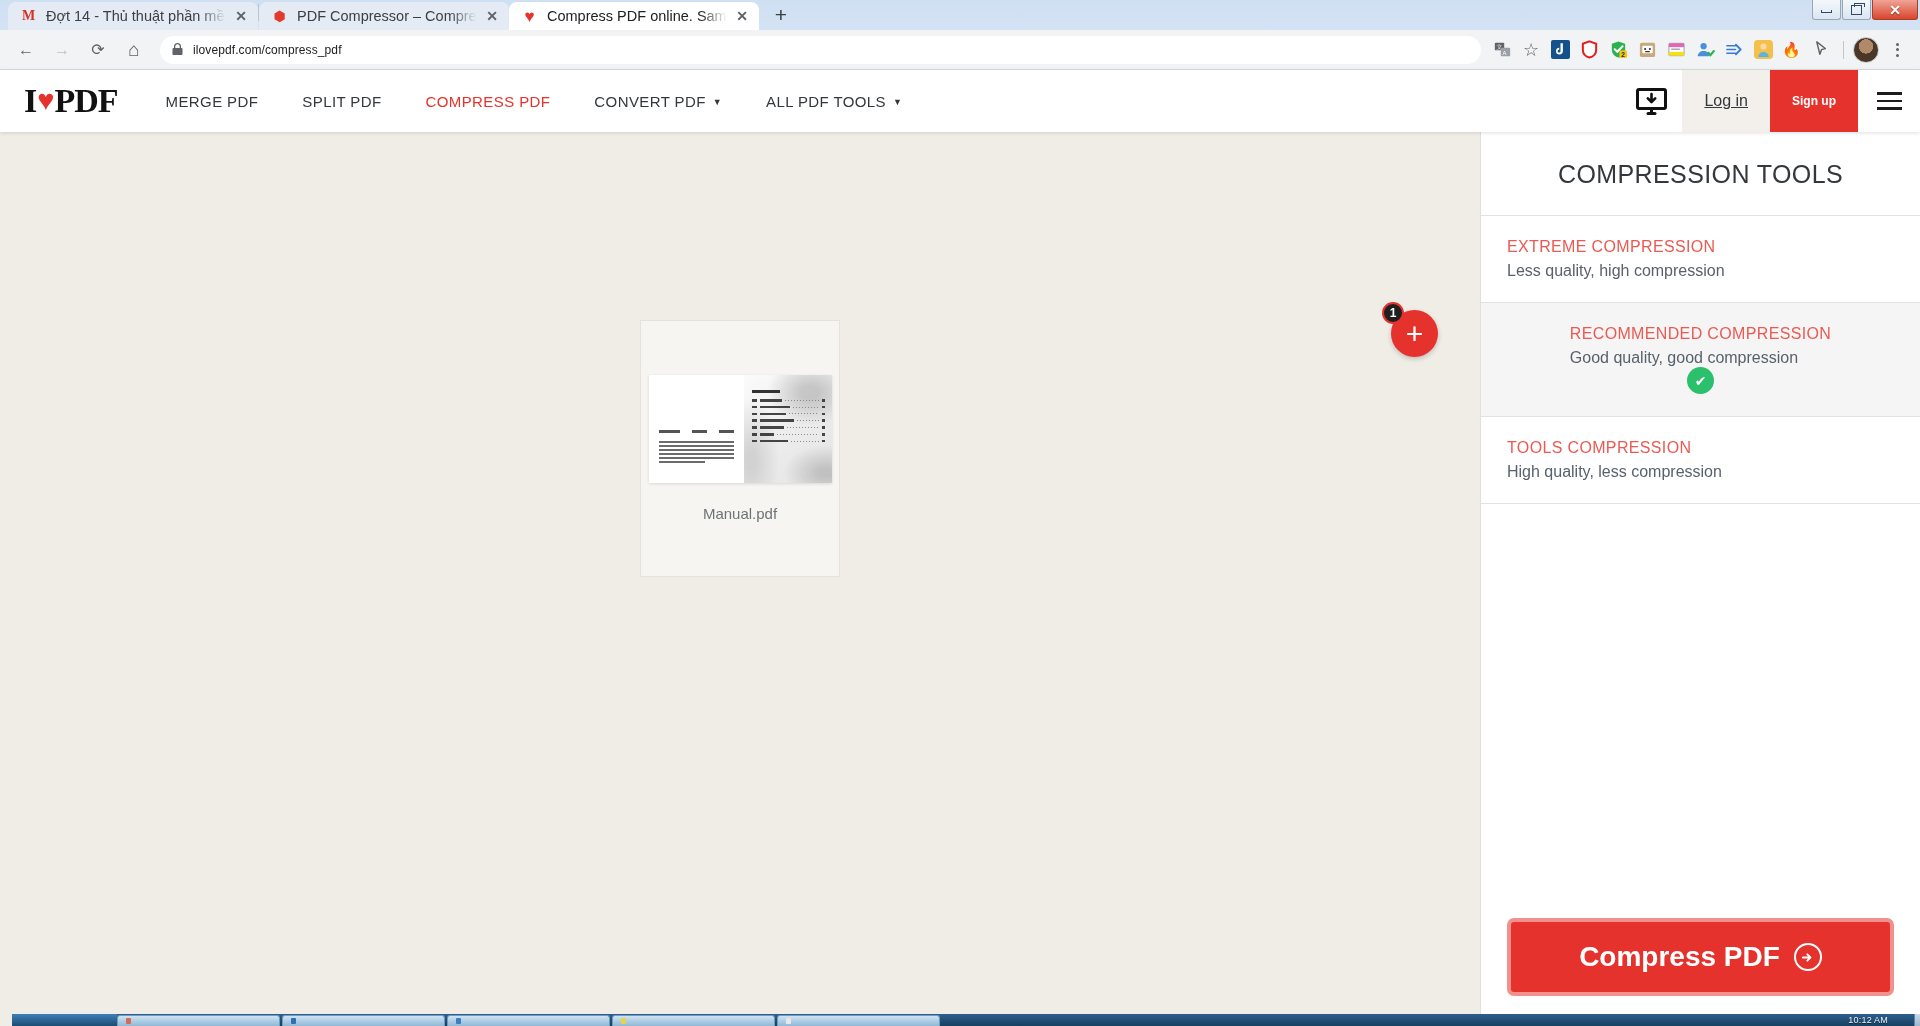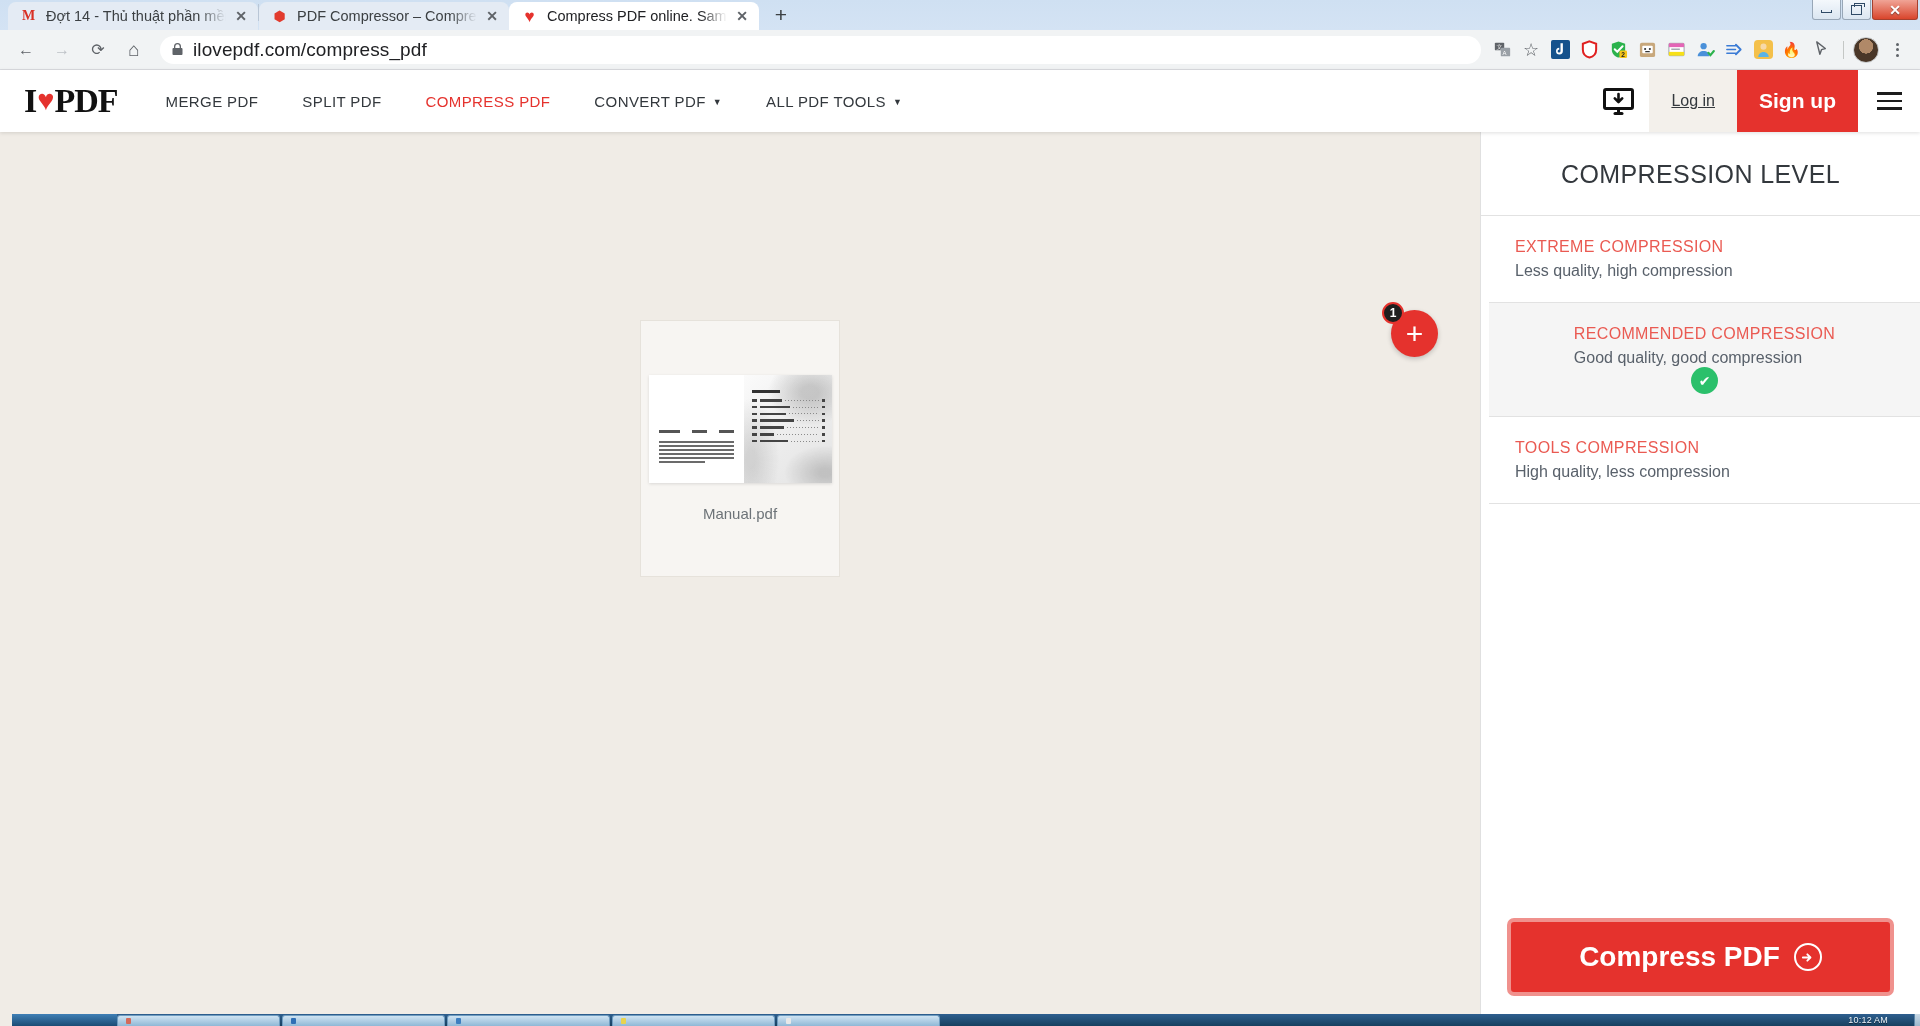--- a/index.html
+++ b/index.html
@@ -115,21 +115,21 @@
     color: #5f6368; cursor: pointer; border-radius: 50%;
     margin-right: 4px;
   }
   .navbtn.disabled { color: #bdc1c6; }
   .omnibox {
     flex: 1 1 auto; height: 28px;
     background: #fff; border-radius: 14px;
     display: flex; align-items: center;
     padding: 0 12px;
     margin: 0 8px 0 6px;
-    font-size: 19px; color: #202124;
+    font-size: 12px; color: #202124;
     cursor: text;
   }
   .omnibox .lock { margin-right: 10px; font-size: 12px; color: #5f6368; display:flex; }
   .omnibox .url { letter-spacing: .1px; }
   .ext-icons { display: flex; align-items: center; gap: 3px; }
   .ext {
     width: 26px; height: 26px;
     display: flex; align-items: center; justify-content: center;
     cursor: pointer; border-radius: 50%;
     font-size: 15px; line-height: 1;
@@ -178,21 +178,21 @@
   .header-right { margin-left: auto; display: flex; align-items: stretch; }
   .dl-icon-btn {
     width: 62px; display: flex; align-items: center; justify-content: center; cursor: pointer;
   }
   .login-btn {
     display: flex; align-items: center; padding: 0 22px;
     background: #f3f0eb; color: #33383d; font-size: 16px; cursor: pointer; text-decoration: underline;
   }
   .signup-btn {
     display: flex; align-items: center; padding: 0 22px;
-    background: #e5322d; color: #fff; font-size: 21px; font-weight: bold; cursor: pointer;
+    background: #e5322d; color: #fff; font-size: 12px; font-weight: bold; cursor: pointer;
   }
   .burger {
     width: 62px; display: flex; flex-direction: column; align-items: center; justify-content: center;
     gap: 5px; cursor: pointer;
   }
   .burger i { width: 25px; height: 2.6px; background: #1c1c1c; display: block; }
 
   
   .body-split { flex: 1 1 auto; display: flex; min-height: 0; }
 
@@ -277,21 +277,20 @@
     font-size: 25px; letter-spacing: .4px;
     color: #33383d;
     border-bottom: 1px solid #e2e2e2;
   }
   .level-opt {
     padding: 22px 26px;
     border-bottom: 1px solid #e2e2e2;
     cursor: pointer;
     display: flex; align-items: center;
     position: relative;
-    margin-left: 8px;
   }
   .level-opt.selected { background: #f5f5f5; flex-direction: column; }
   .level-opt .texts { flex: 1 1 auto; }
   .level-opt .lv-title {
     color: #ea5a52; font-size: 16px; letter-spacing: .35px; margin-bottom: 6px;
   }
   .level-opt .lv-sub { color: #59616b; font-size: 16px; }
   .check-badge {
     flex: 0 0 27px; width: 27px; height: 27px; border-radius: 50%;
     background: #2bc06b; color: #fff;
@@ -600,21 +599,21 @@
             </div>
           </div>
           <div class="file-name">Manual.pdf</div>
         </div>
 
         <div class="add-file-btn">+</div>
         <div class="add-file-badge">1</div>
       </div>
 
       <aside class="sidebar">
-        <div class="sidebar-title">COMPRESSION LEVEL</div>
+        <div class="sidebar-title">COMPRESSION TOOLS</div>
 
         <div class="level-opt">
           <div class="texts">
             <div class="lv-title">EXTREME COMPRESSION</div>
             <div class="lv-sub">Less quality, high compression</div>
           </div>
         </div>
 
         <div class="level-opt selected">
           <div class="texts">

